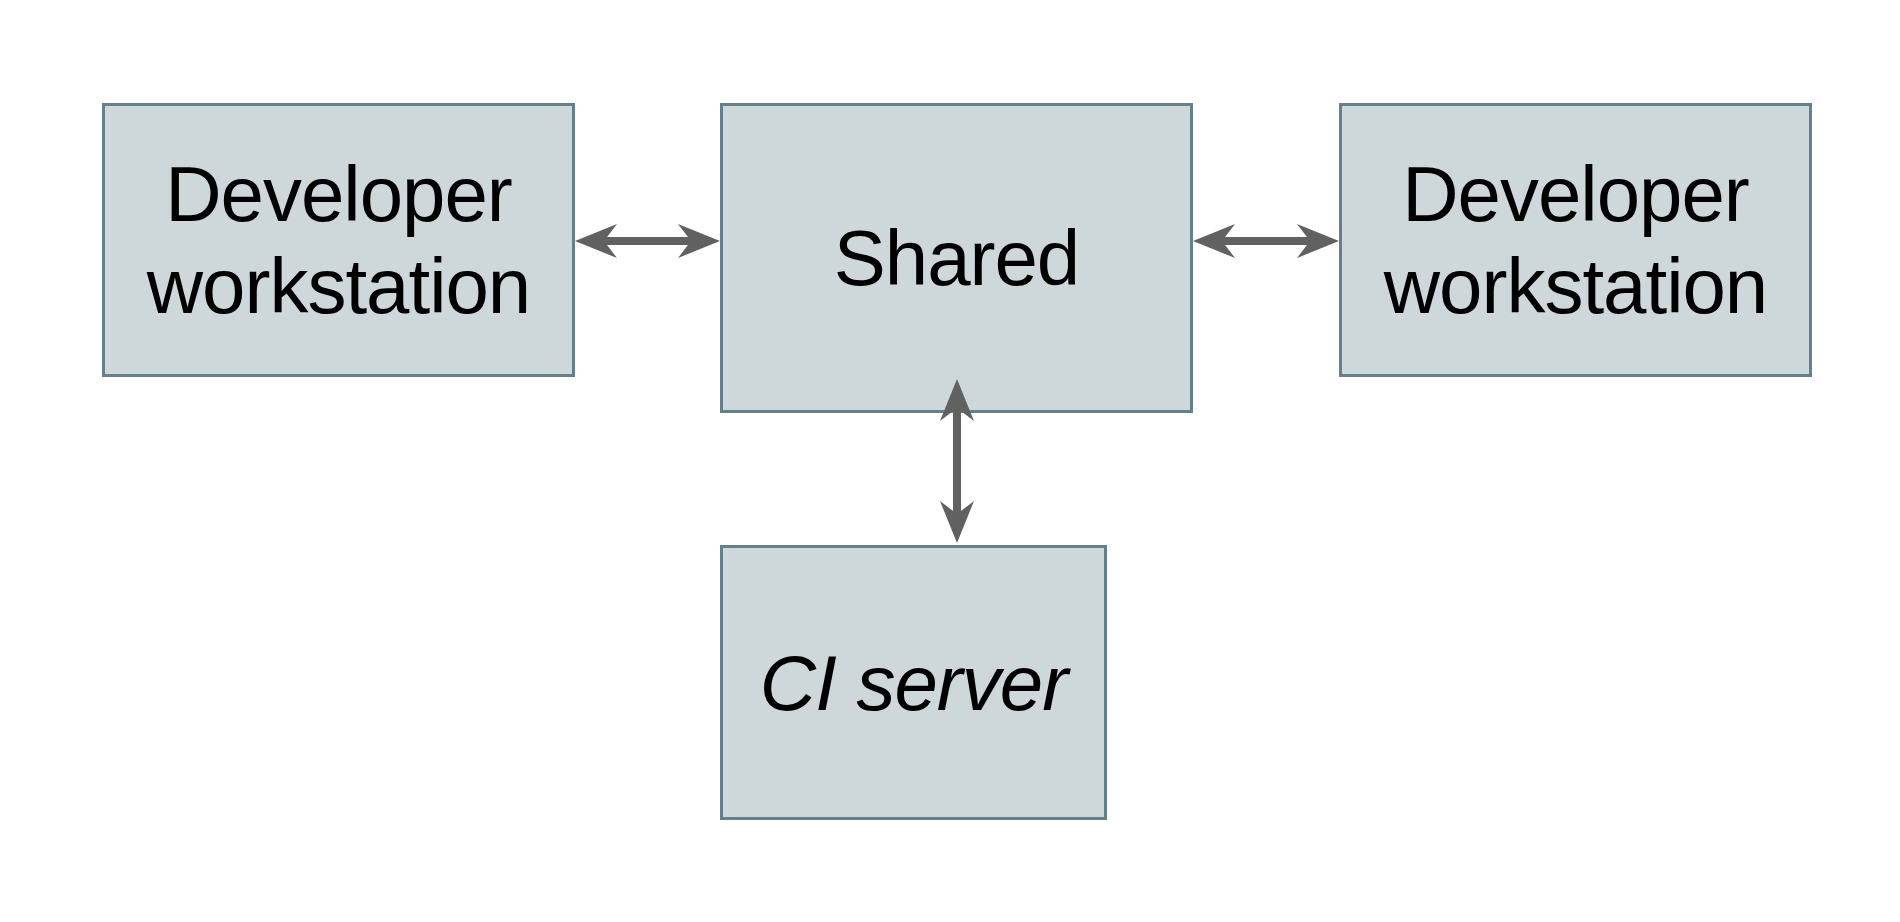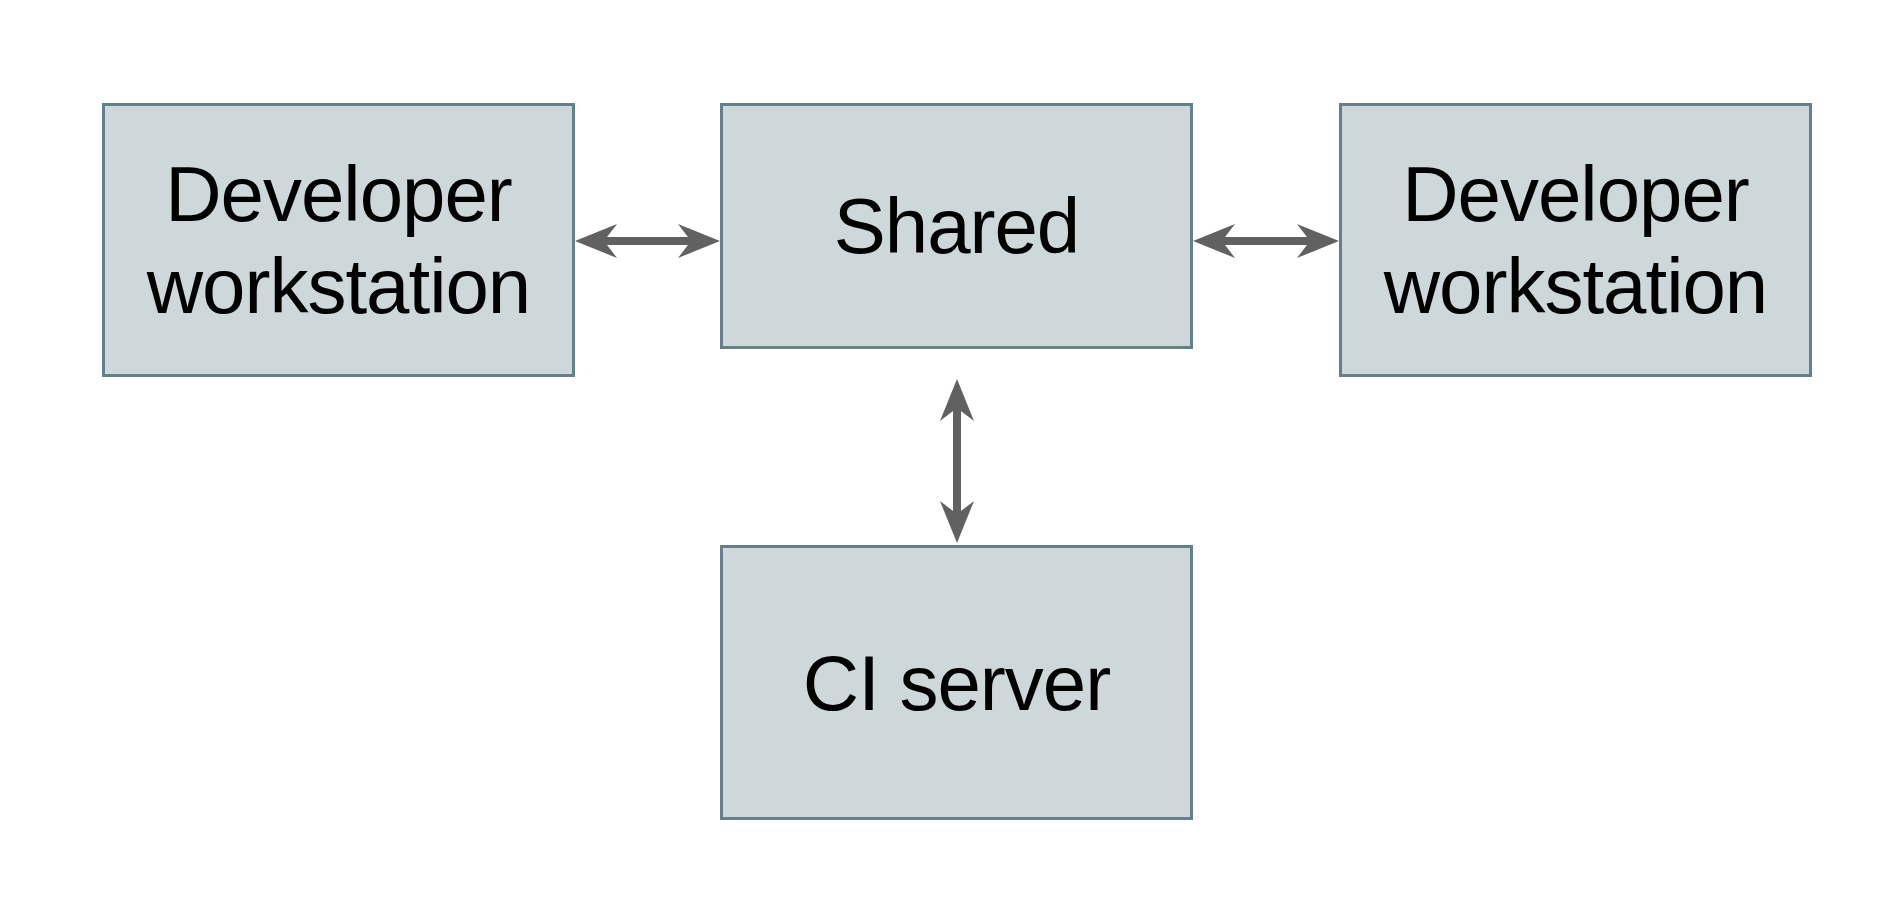--- a/index.html
+++ b/index.html
@@ -29,23 +29,23 @@
     align-items: center;
     justify-content: center;
     text-align: center;
     color: var(--text);
     font-size: 78px;
     line-height: 92px;
     letter-spacing: -1px;
   }
   .node .line { display: block; white-space: nowrap; }
   #node-dev-left   { left: 90px;   top: 103px; width: 473px; height: 274px; }
-  #node-cache      { left: 708px;  top: 103px; width: 473px; height: 246px; }
+  #node-cache      { left: 708px;  top: 103px; width: 473px; height: 310px; }
   #node-dev-right  { left: 1327px; top: 103px; width: 473px; height: 274px; }
-  #node-ci         { left: 708px;  top: 545px; width: 473px; height: 275px; }
+  #node-ci         { left: 708px;  top: 545px; width: 387px; height: 275px; font-style: italic; }
   .edge { position: absolute; }
   #edge-left   { left: 563px;  top: 221px; }
   #edge-right  { left: 1181px; top: 221px; }
   #edge-down   { left: 925px;  top: 379px; }
   .edge svg { display: block; }
   .edge .shaft { stroke: var(--arrow); stroke-width: 8; }
   .edge .head  { fill: var(--arrow); }
 </style>
 </head>
 <body>

